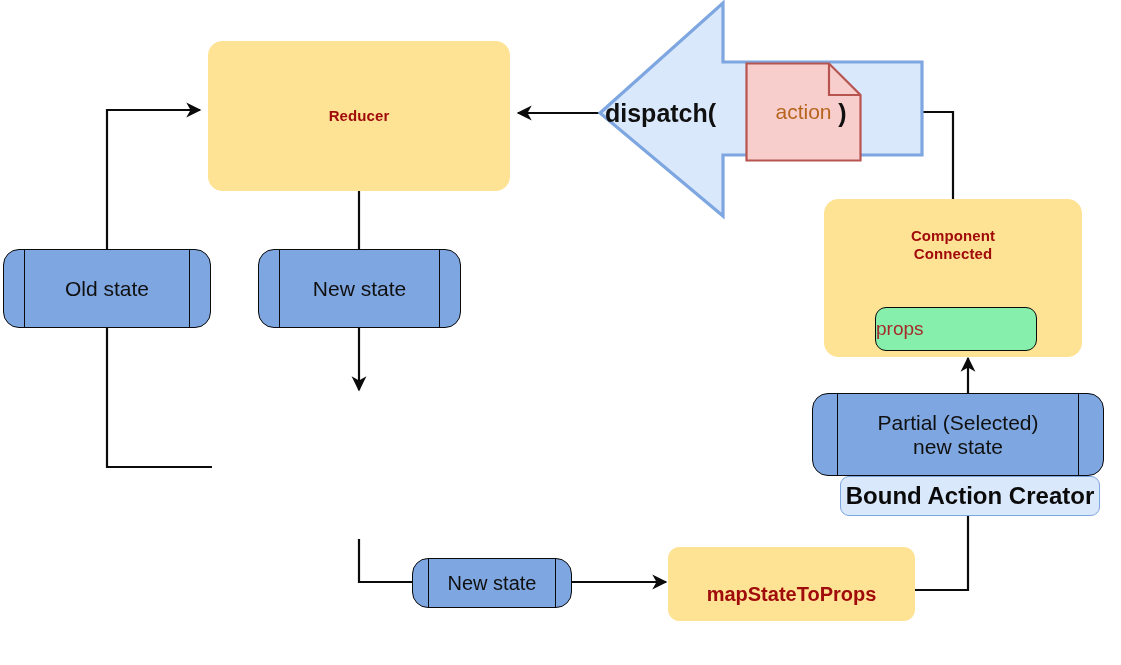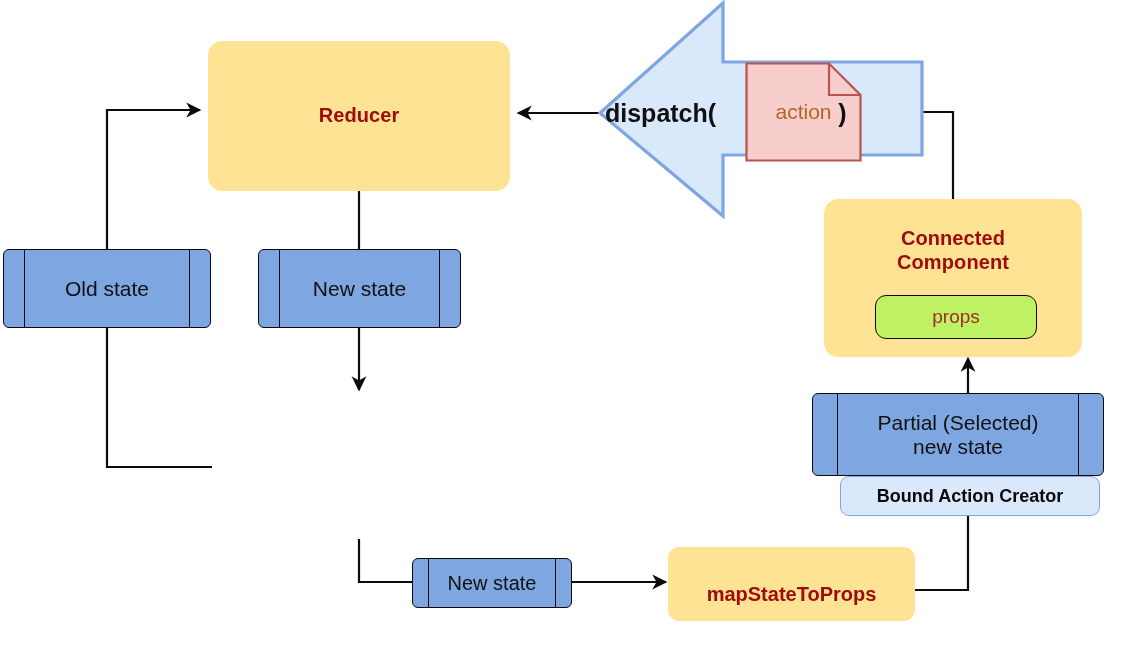--- a/index.html
+++ b/index.html
@@ -30,30 +30,30 @@
     justify-content:center;
     text-align:center;
   }
   .yellowbox{ background:#FFE394; border:1px solid #FFE394; }
   .greenbox { background:#D5E8D4; border:1.6px solid #84B267; }
   .lightblue{ background:#DAE8FC; border:1.4px solid #7EA6E0; }
 
   .title-red{
     color:#A00B0B;
     font-weight:bold;
-    font-size:20px;
+    font-size:15px;
     line-height:1.18;
     letter-spacing:.1px;
   }
 
   
   .statebox{
     background:#7EA6E0;
     border:1.6px solid #0b0b0b;
-    border-radius:6px;
+    border-radius:16px;
     display:flex;
     align-items:center;
     justify-content:center;
     text-align:right;
   }
   .statebox .bar{
     position:absolute;
     top:0; bottom:0;
     width:0;
     border-left:1.6px solid #0b0b0b;
@@ -64,24 +64,25 @@
     color:#101010;
     font-size:21px;
     line-height:1.14;
   }
 
   
   .props{
     position:absolute;
     border:1.5px solid #0b0b0b;
     border-radius:11px;
-    background:#bef264;
-    display:flex; align-items:center; justify-content:center;
+    background:#86efac;
+    display:flex; align-items:center; 
     color:#A52A2A;
     font-size:19px;
+    margin-top:12px;
   }
 
   
   #dispatch-shape{ position:absolute; left:595px; top:0px; width:330px; height:220px; }
   #dispatch-text{
     position:absolute;
     left:605px; top:92px;
     width:320px; height:42px;
     display:flex; align-items:center;
     color:#101010;
@@ -94,21 +95,21 @@
 
   #action-note{ position:absolute; left:745px; top:62px; width:117px; height:100px; }
   #action-label{
     position:absolute;
     left:745px; top:92px; width:117px; height:40px;
     display:flex; align-items:center; justify-content:center;
     color:#B5651D;
     font-size:21px;
   }
 
-  .bold-black{ color:#0a0a0a; font-weight:bold; font-size:18px; }
+  .bold-black{ color:#0a0a0a; font-weight:bold; font-size:24px; }
   .map-label{ color:#A00B0B; font-weight:bold; font-size:20px; line-height:1.3;margin-top:20px; }
 </style>
 </head>
 <body>
 
 <div id="canvas">
 
   <svg id="edges" viewBox="0 0 1121 665" width="1121" height="665">
     <defs>
       <marker id="arrow" viewBox="0 0 12 12" refX="10" refY="6" markerWidth="7.5" markerHeight="7.5" orient="auto-start-reverse">
@@ -158,22 +159,22 @@
     <span class="bar" style="right:15px;"></span>
     <span class="label" style="font-size:20px;">New state</span>
   </div>
 
   <div class="node roundbox yellowbox" id="map-props" style="left:668px; top:547px; width:247px; height:74px; flex-direction:column; border-radius:11px;">
     <span class="map-label">mapStateToProps</span>
   </div>
 
   <div class="node roundbox yellowbox" id="connected-component" style="left:824px; top:199px; width:258px; height:158px; display:block;">
     <div style="position:absolute; left:0; right:0; top:27px; text-align:center;">
+      <div class="title-red">Component</div>
       <div class="title-red">Connected</div>
-      <div class="title-red">Component</div>
     </div>
     <div class="props" style="left:50px; top:95px; width:160px; height:42px;">
       <span>props</span>
     </div>
   </div>
 
   <div class="node roundbox lightblue" id="bound-action-creator" style="left:840px; top:476px; width:260px; height:40px; border-radius:9px;">
     <span class="bold-black">Bound Action Creator</span>
   </div>
 

